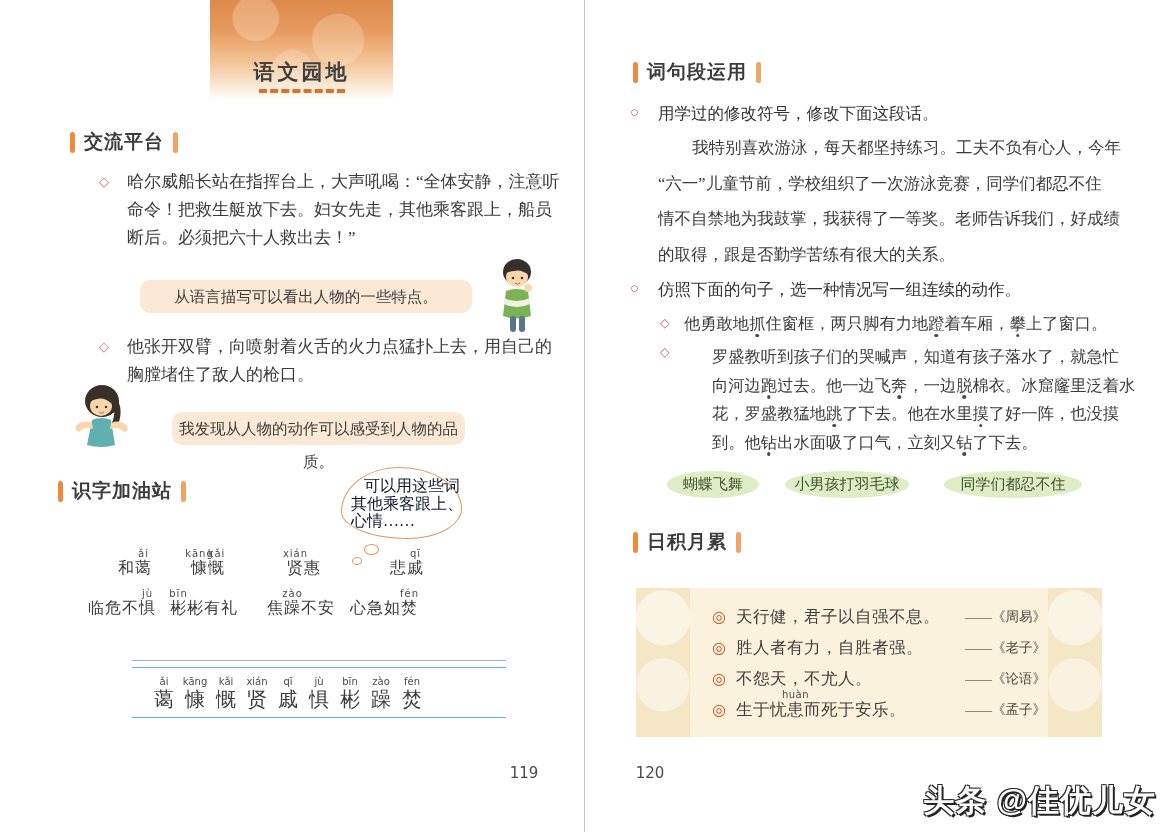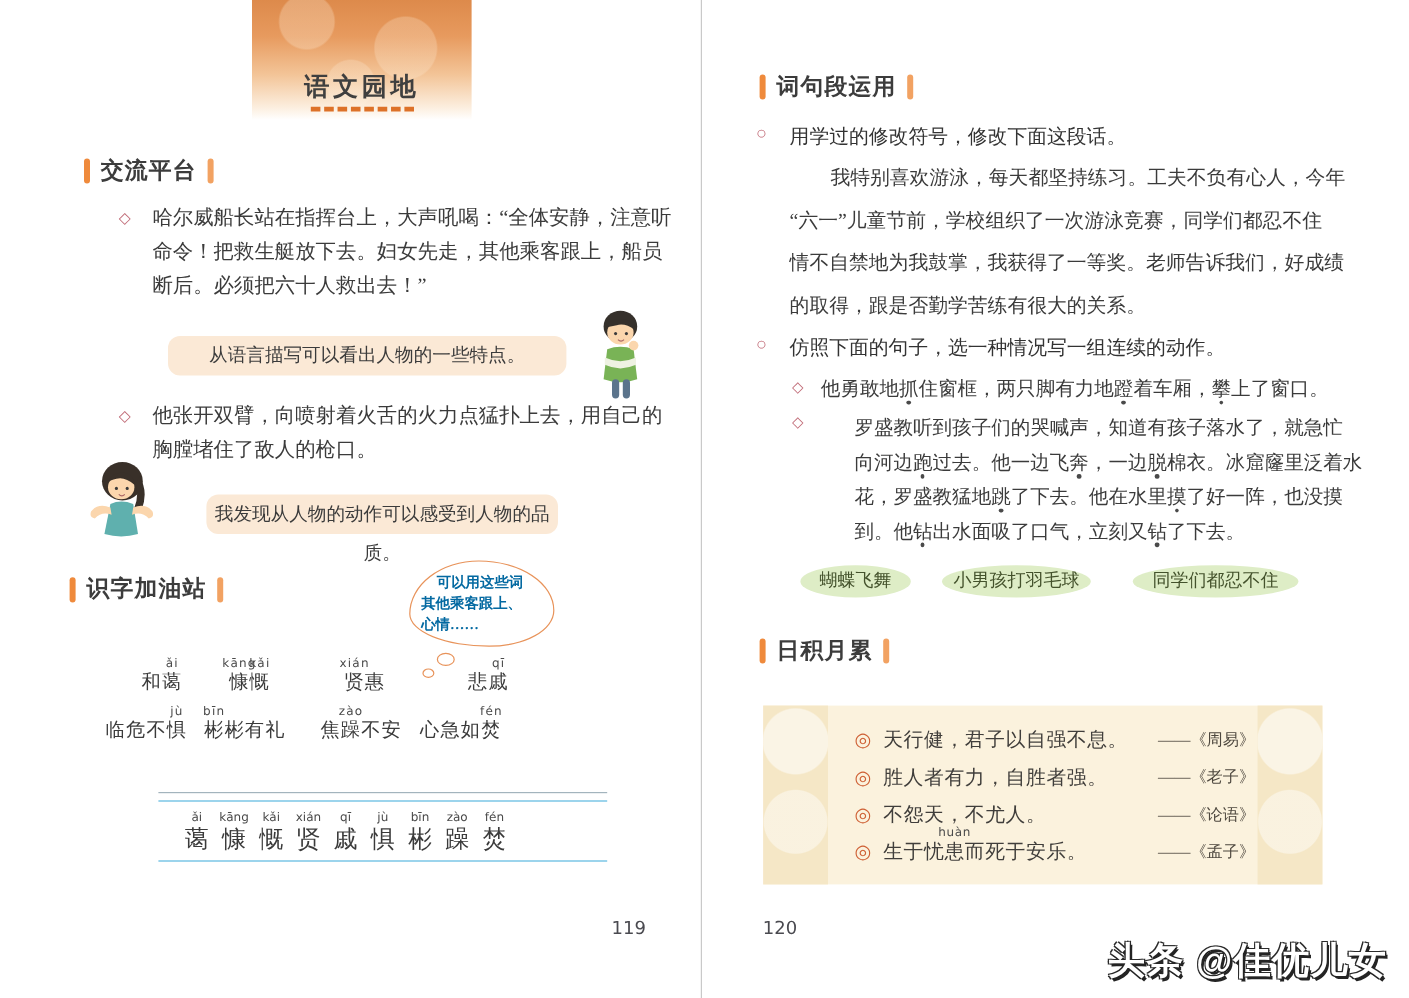--- a/index.html
+++ b/index.html
@@ -35,21 +35,21 @@
 
   .bubble{position:absolute;background:#fbe9d6;border-radius:10px;text-align:center;
     font-size:15.5px;color:#3b3b3b;}
 
   .pill{position:absolute;height:27px;line-height:27px;border-radius:50%;
     background:#deedc6;text-align:center;font-size:15px;color:#44522c;}
 
   
   .cloud{position:absolute;left:341px;top:467px;width:121px;height:72px;background:#fff;
     border:1.6px solid #e8935a;border-radius:48% 52% 45% 55% / 62% 58% 42% 38%;
-    font-size:12px;line-height:17.5px;color:#0369a1;padding-top:9px;box-sizing:border-box;font-weight:bold;}
+    font-size:16px;line-height:17.5px;color:#0f172a;padding-top:9px;box-sizing:border-box;}
   .cloud-line{padding-left:9px;white-space:nowrap;}
   .cloud-line.first{padding-left:22px;}
   .tail{position:absolute;background:#fff;border:1.4px solid #e8935a;border-radius:50%;}
 
   
   .rchar{position:relative;display:inline-block;}
   .rpy{position:absolute;bottom:calc(100% - 1px);left:50%;transform:translateX(-50%);
     font-family:"DejaVu Sans",sans-serif;font-size:10px;color:#4a4a4a;white-space:nowrap;line-height:1;}
   .word{position:absolute;font-size:16px;letter-spacing:1px;color:#3b3b3b;}
 

